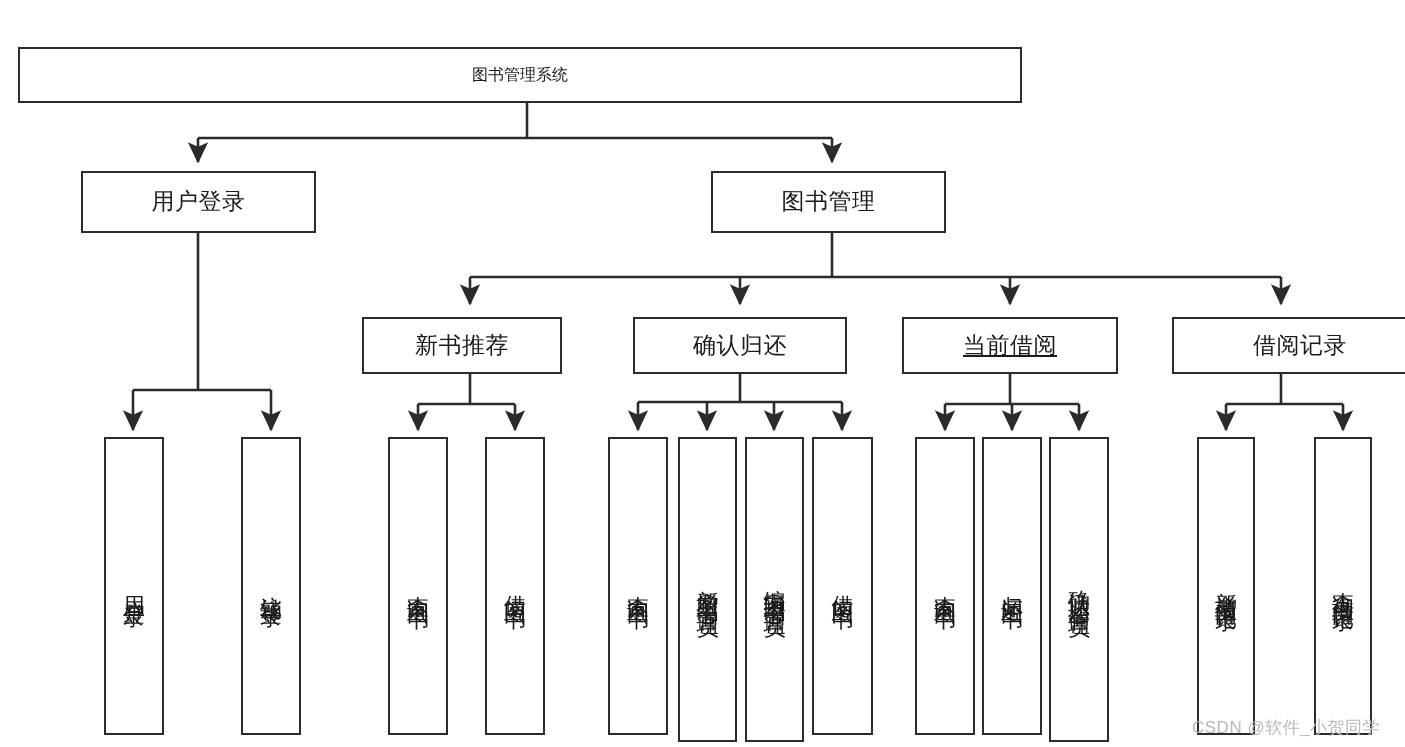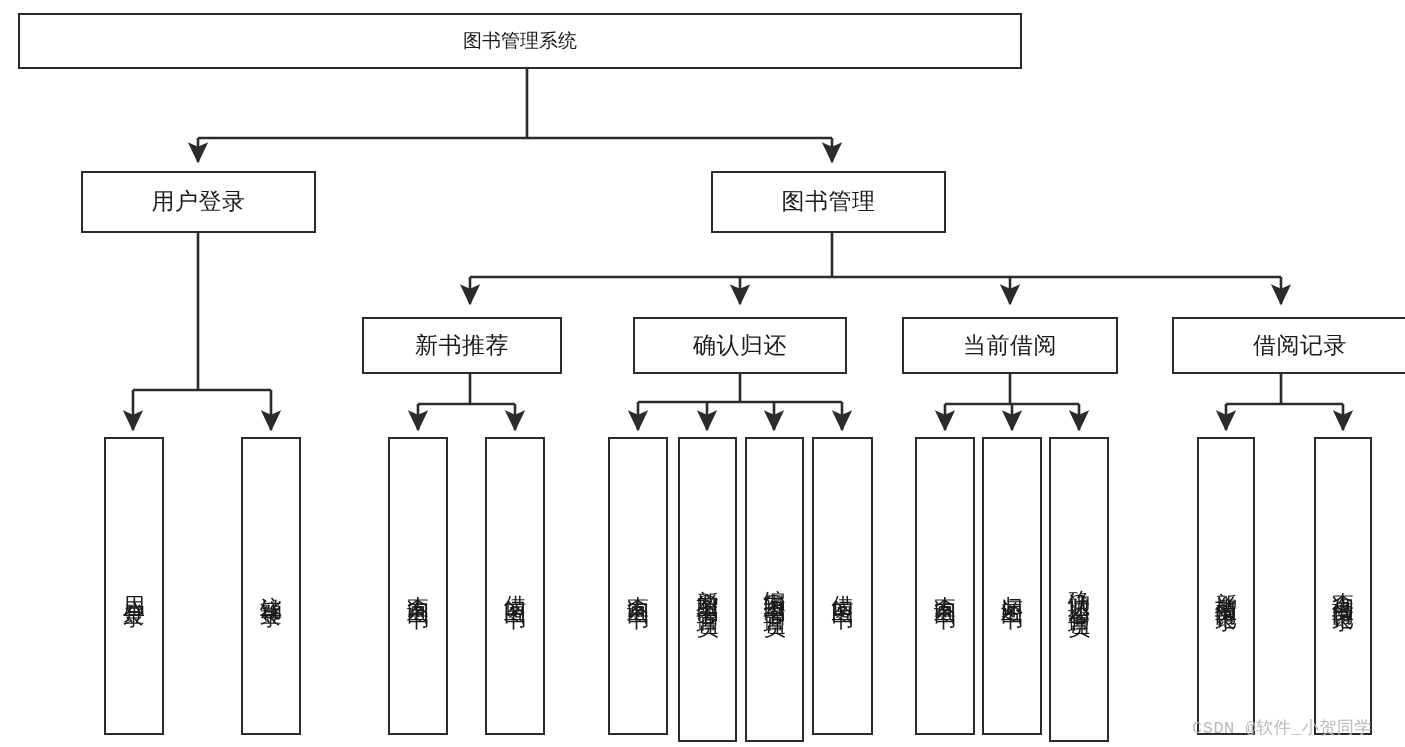--- a/index.html
+++ b/index.html
@@ -33,21 +33,22 @@
     justify-content: center;
     color: #1a1a1a;
     text-align: center;
   }
   .node.horiz {
     font-size: 23px;
     letter-spacing: 0.5px;
     line-height: 1.1;
   }
   .node.root {
-    font-size: 19px;
+    font-size: 16px;
+    margin-top: 34px;
   }
   .node.vert {
     writing-mode: vertical-rl;
     text-orientation: upright;
     font-size: 22px;
     letter-spacing: 4px;
     line-height: 1.0;
     padding: 6px 0;
     align-items: center;
     justify-content: center;
@@ -56,21 +57,21 @@
     writing-mode: vertical-rl;
     text-orientation: upright;
     display: block;
   }
   .watermark {
     position: absolute;
     font-size: 17px;
     color: #b9b9b9;
     letter-spacing: 0.5px;
     white-space: nowrap;
-    font-family: Liberation Mono, monospace;
+    font-family: Liberation Sans, sans-serif;
   }
 </style>
 </head>
 <body>
 
 <div id="canvas">
 
   <svg id="edges" viewBox="0 0 1405 747" xmlns="http://www.w3.org/2000/svg">
     <defs>
       <marker id="arrow" markerWidth="9" markerHeight="9" refX="7.6" refY="4.5" orient="auto" markerUnits="strokeWidth">
@@ -131,21 +132,21 @@
   <div class="node horiz" style="left:711px; top:171px; width:235px; height:62px;">
     <span>图书管理</span>
   </div>
 
   <div class="node horiz" style="left:362px; top:317px; width:200px; height:57px;">
     <span>新书推荐</span>
   </div>
   <div class="node horiz" style="left:633px; top:317px; width:214px; height:57px;">
     <span>确认归还</span>
   </div>
-  <div class="node horiz" style="left:902px; top:317px; width:216px; height:57px;">
+  <div class="node horiz" style="left:902px; top:317px; width:216px; height:57px;text-decoration:underline;">
     <span>当前借阅</span>
   </div>
   <div class="node horiz" style="left:1172px; top:317px; width:256px; height:57px;">
     <span>借阅记录</span>
   </div>
 
   <div class="node vert" style="left:104px; top:437px; width:60px; height:298px;">
     <span>用户登录</span>
   </div>
   <div class="node vert" style="left:241px; top:437px; width:60px; height:298px;">

